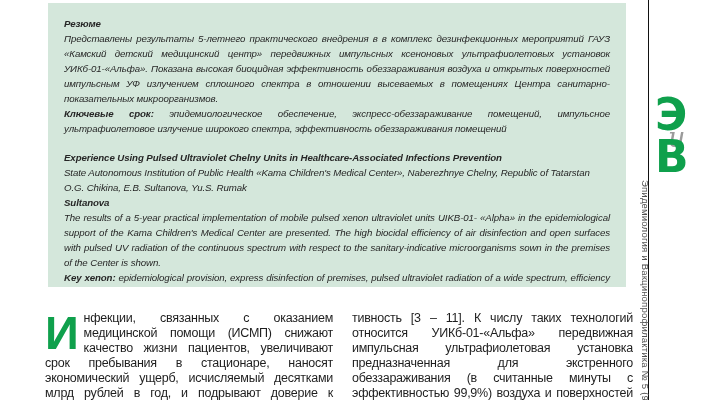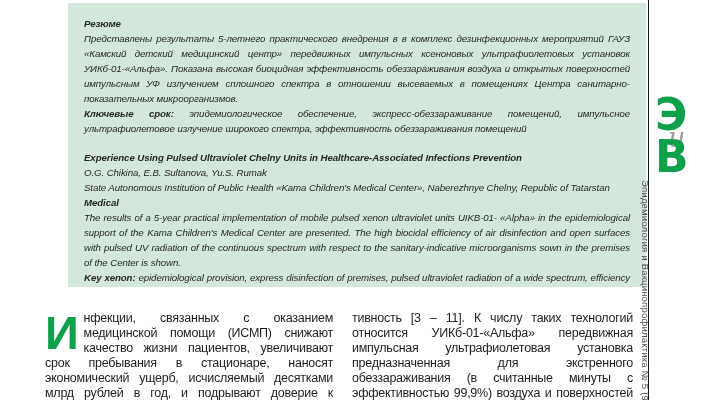--- a/index.html
+++ b/index.html
@@ -2,21 +2,21 @@
 <html><head>
 <meta charset="utf-8">
 <style>
   html,body{margin:0;padding:0;background:#ffffff;}
   #page{
     position:relative;width:709px;height:400px;overflow:hidden;
     background:#ffffff;font-family:"Liberation Sans",sans-serif;
   }
   
   .abstract-box{
-    position:absolute;left:68px;top:3px;width:546px;height:258px;
+    position:absolute;left:48px;top:3px;width:546px;height:258px;
     background:#d4e7db;padding:13px 16px;overflow:hidden;
     font-style:italic;font-size:9.7px;line-height:15px;color:#262626;
     letter-spacing:-0.1px;
   }
   .abstract-box p{margin:0;text-align:justify;}
   .abs-head{font-weight:bold;}
   .abs-gap{height:14px;}
   
   .columns{
     position:absolute;left:45px;top:311px;width:588px;height:89px;
@@ -61,23 +61,23 @@
 <div id="page">
 
   <div class="abstract-box">
     <p class="abs-head">Резюме</p>
     <p>Представлены результаты 5-летнего практического внедрения в в комплекс дезинфекционных мероприятий ГАУЗ «Камский детский медицинский центр» передвижных импульсных ксеноновых ультрафиолетовых установок УИКб-01-«Альфа». Показана высокая биоцидная эффективность обеззараживания воздуха и открытых поверхностей импульсным УФ излучением сплошного спектра в отношении высеваемых в помещениях Центра санитарно-показательных микроорганизмов.</p>
     <p><b>Ключевые срок:</b><span> эпидемиологическое обеспечение, экспресс-обеззараживание помещений, импульсное ультрафиолетовое излучение широкого спектра, эффективность обеззараживания помещений</span></p>
 
     <div class="abs-gap"></div>
 
     <p class="abs-head">Experience Using Pulsed Ultraviolet Chelny Units in Healthcare-Associated Infections Prevention</p>
+    <p>State Autonomous Institution of Public Health «Kama Children's Medical Center», Naberezhnye Chelny, Republic of Tatarstan</p>
     <p>O.G. Chikina, E.B. Sultanova, Yu.S. Rumak</p>
-    <p>State Autonomous Institution of Public Health «Kama Children's Medical Center», Naberezhnye Chelny, Republic of Tatarstan</p>
-    <p class="abs-head">Medical</p>
+    <p class="abs-head">Sultanova</p>
     <p>The results of a 5-year practical implementation of mobile pulsed xenon ultraviolet units UIKB-01- «Alpha» in the epidemiological support of the Kama Children's Medical Center are presented. The high biocidal efficiency of air disinfection and open surfaces with pulsed UV radiation of the continuous spectrum with respect to the sanitary-indicative microorganisms sown in the premises of the Center is shown.</p>
     <p><b>Key xenon:</b><span> epidemiological provision, express disinfection of premises, pulsed ultraviolet radiation of a wide spectrum, efficiency of disinfection of premises</span></p>
   </div>
 
   <div class="columns">
     <div class="col col-left">
       <p><span class="dropcap">И</span><span>нфекции, связанных с оказанием медицинской помощи (ИСМП) снижают качество жизни пациентов, увеличивают срок пребывания в стационаре, наносят экономический ущерб, исчисляемый десятками млрд рублей в год, и подрывают доверие к учреждениям здравоохра-</span></p>
     </div>
     <div class="col col-right">
       <p>тивность [3 – 11]. К числу таких технологий относится УИКб-01-«Альфа» передвижная импульсная ультрафиолетовая установка предназначенная для экстренного обеззараживания (в считанные минуты с эффективностью 99,9%) воздуха и поверхностей в помещениях (объемом до 300 куб.</p>

